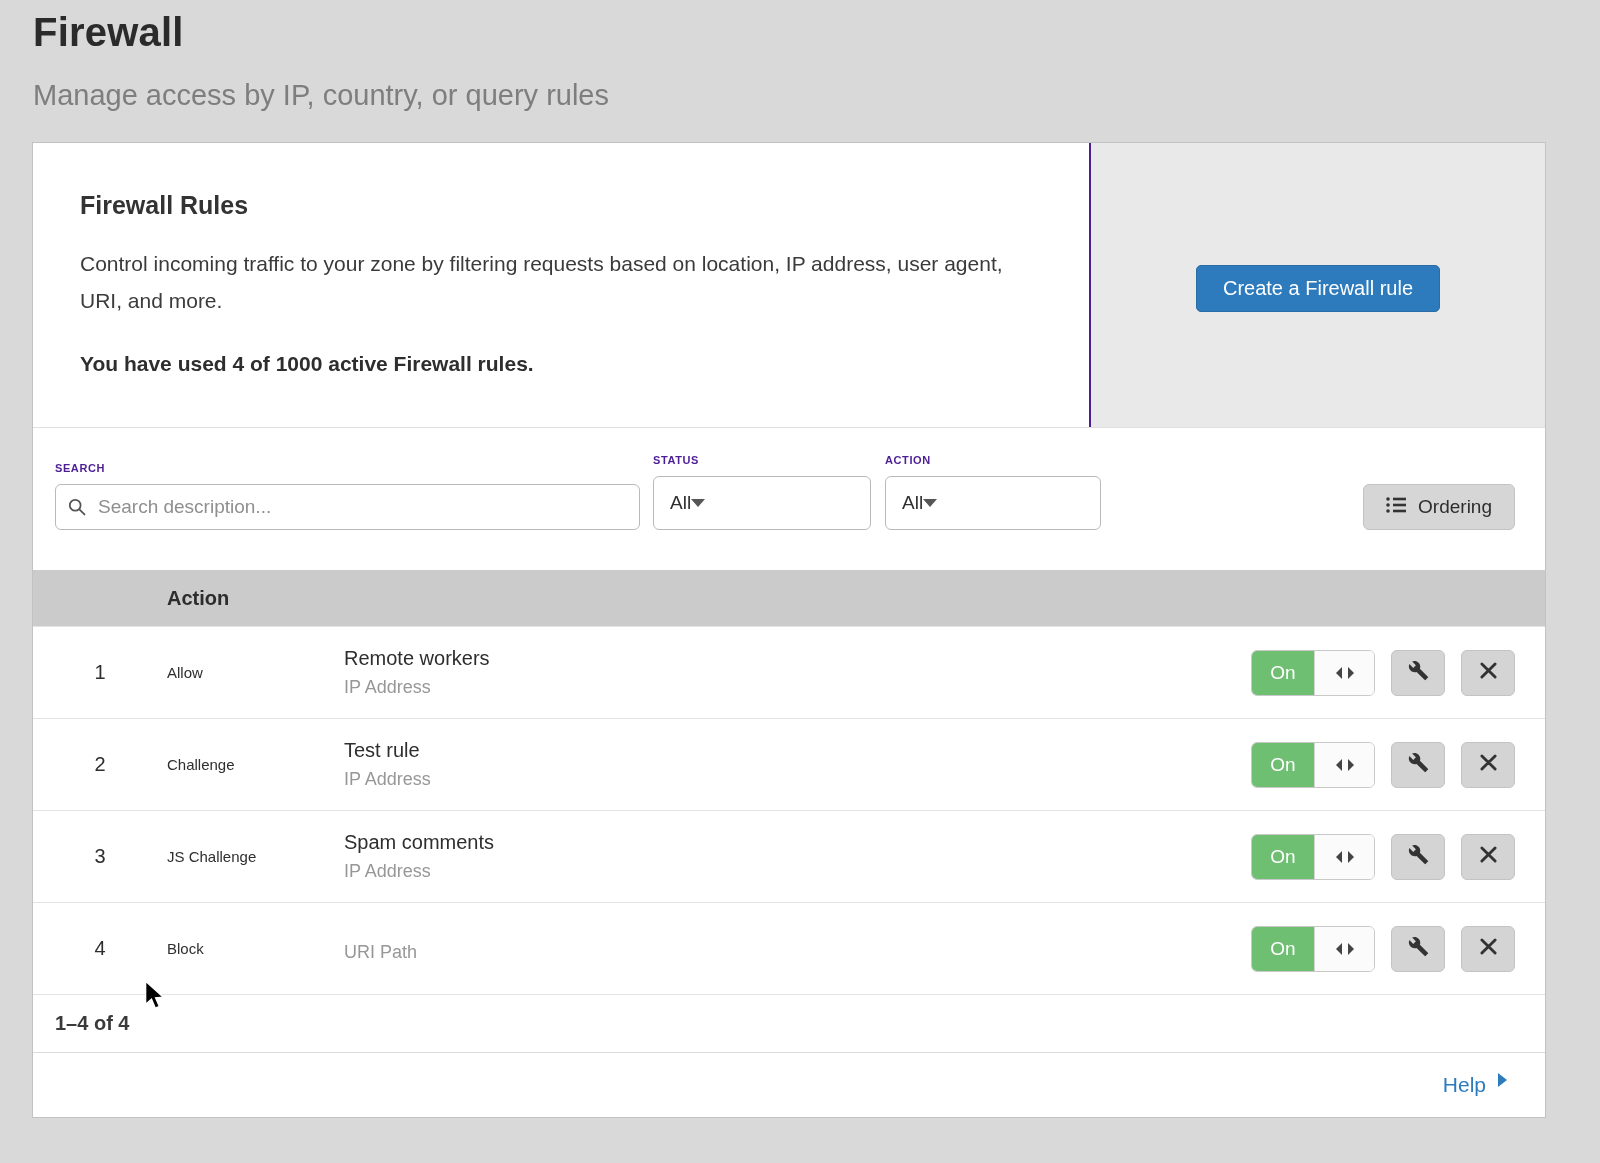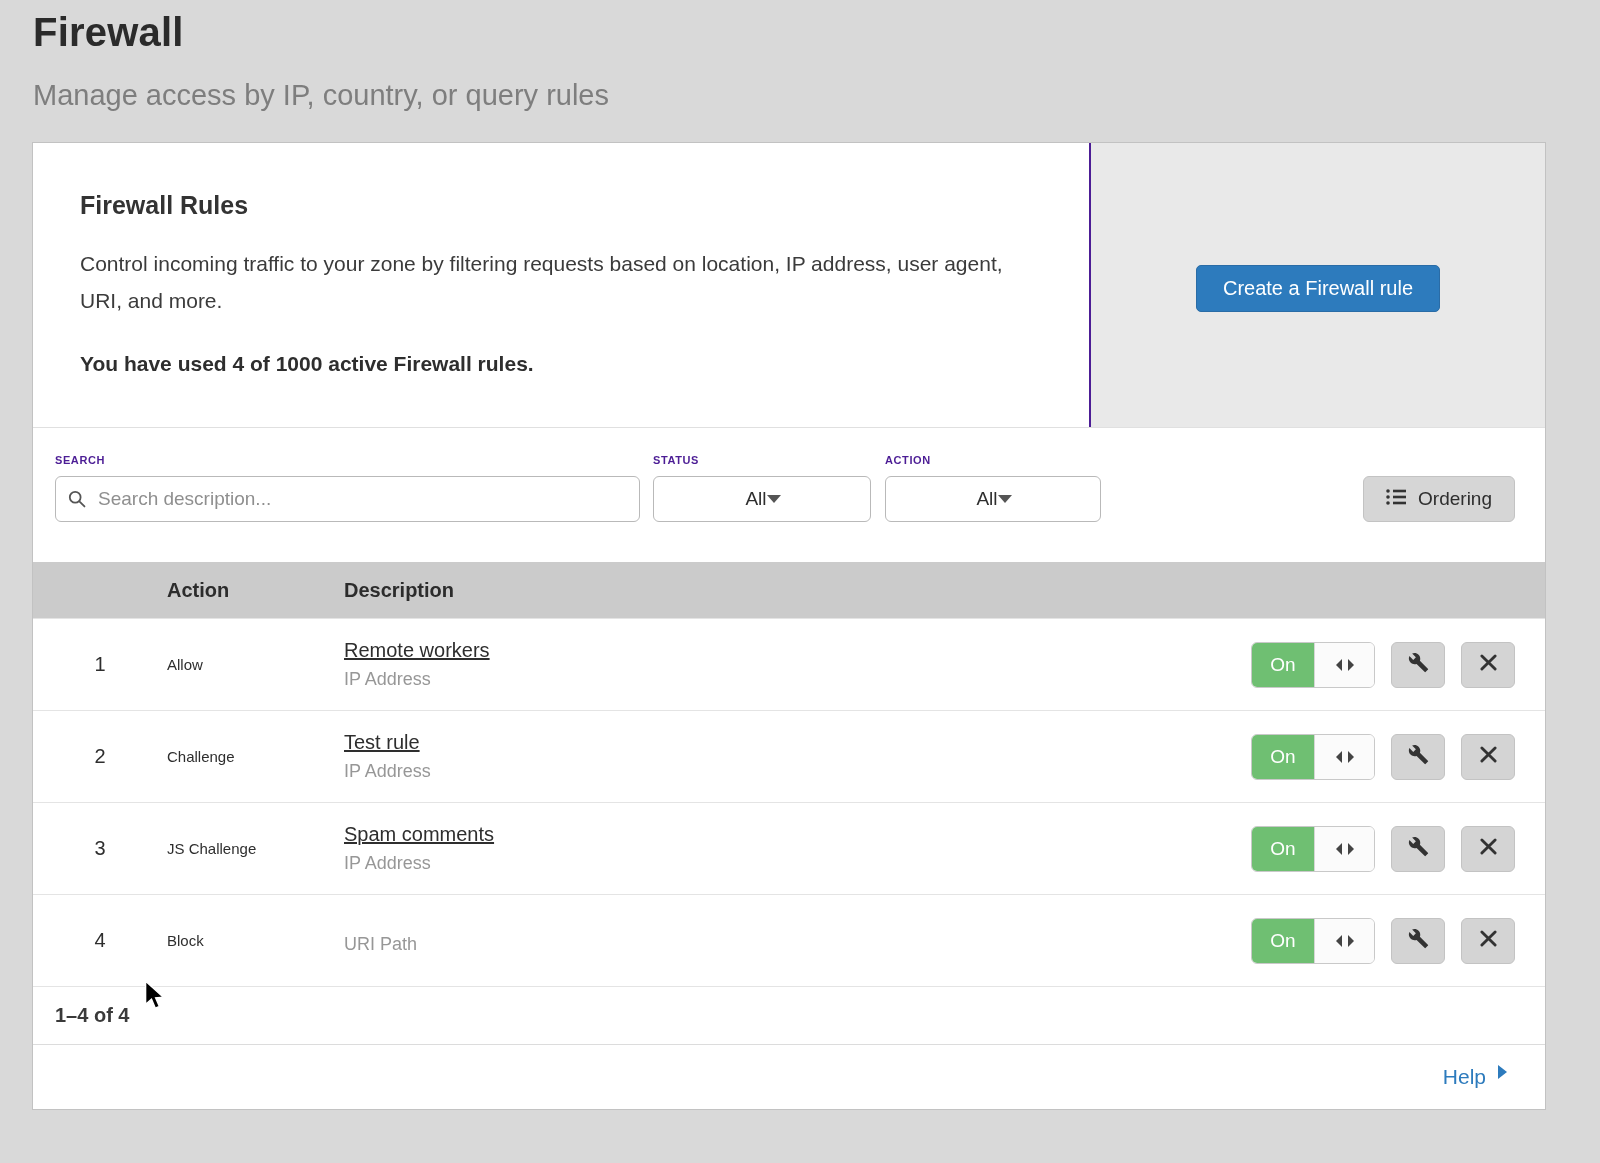--- a/index.html
+++ b/index.html
@@ -49,22 +49,22 @@
   }
   .search-wrap { position:relative; width:585px; }
   .search-wrap .icon-search { position:absolute; left:13px; top:14px; }
   .search-input {
     width:100%; height:46px; border:1px solid #b9b9b9; border-radius:6px;
     padding:0 14px 0 42px; font-size:19px; color:#333; font-family:inherit;
     background:#fff; outline:none;
   }
   .search-input::placeholder { color:#8f8f8f; }
   .select-box {
-    height:46px; border:1px solid #b9b9b9; border-radius:6px; background:#fff;
-    display:flex; align-items:center; justify-content:center;
+    height:54px; border:1px solid #b9b9b9; border-radius:6px; background:#fff;
+    display:flex; align-items:center; justify-content:flex-start;
     padding:0 14px 0 16px; font-size:19px; color:#2e2e2e; cursor:pointer;
   }
   .status-group { margin-left:13px; }
   .status-group .select-box { width:218px; }
   .action-group { margin-left:14px; }
   .action-group .select-box { width:216px; }
   .caret-down {
     width:0; height:0;
     border-left:7px solid transparent; border-right:7px solid transparent;
     border-top:8px solid #555;
@@ -84,21 +84,21 @@
   .col-num { width:134px; text-align:center; }
   .col-action { width:177px; }
   .col-desc { flex:1; }
   .rule-row {
     display:flex; align-items:center; height:92px; background:#fff;
     border-top:1px solid #e4e4e4;
   }
   .rule-row:first-of-type { border-top:none; }
   .row-num { font-size:20px; color:#2e2e2e; }
   .row-action { font-size:15px; color:#2e2e2e; }
-  .desc-title { font-size:20px; color:#2e2e2e;text-decoration:underline; }
+  .desc-title { font-size:20px; color:#2e2e2e; }
   .desc-sub { margin-top:7px; font-size:18px; color:#979797; }
   .row-controls { display:flex; align-items:center; gap:16px; padding-right:30px; }
   .toggle {
     display:flex; border-radius:6px; overflow:hidden;
     border:1px solid #c9c9c9;
   }
   .toggle-on {
     width:62px; height:44px; background:#6fbf72; color:#fff;
     display:flex; align-items:center; justify-content:center;
     font-size:19px; cursor:pointer;
@@ -197,21 +197,20 @@
             <rect x="7" y="13.7" width="13" height="2.6" fill="#333"></rect>
         </svg>
       </span>
       <span>Ordering</span>
     </button>
   </div>
 
   <div class="table-header">
     <div class="col-num"></div>
     <div class="col-action">Action</div>
-    <div class="col-desc">Description</div>
   </div>
 
   <div class="rule-row">
     <div class="col-num row-num">1</div>
     <div class="col-action row-action">Allow</div>
     <div class="col-desc">
       <div class="desc-title">Remote workers</div>
       <div class="desc-sub">IP Address</div>
     </div>
     <div class="row-controls">

